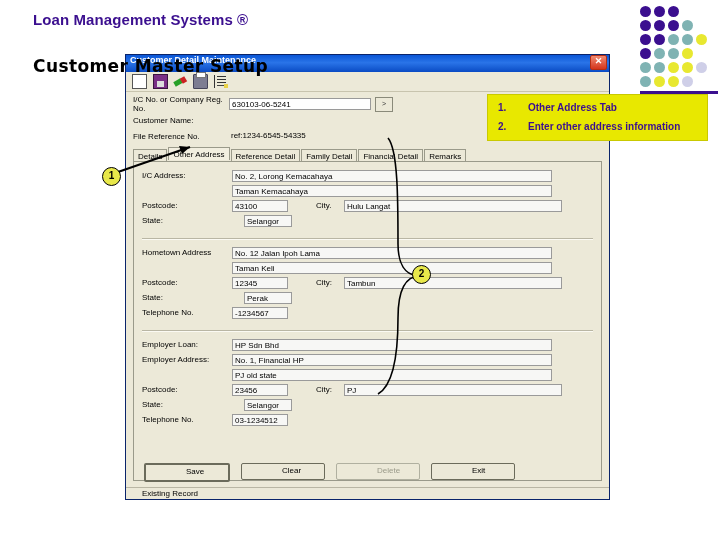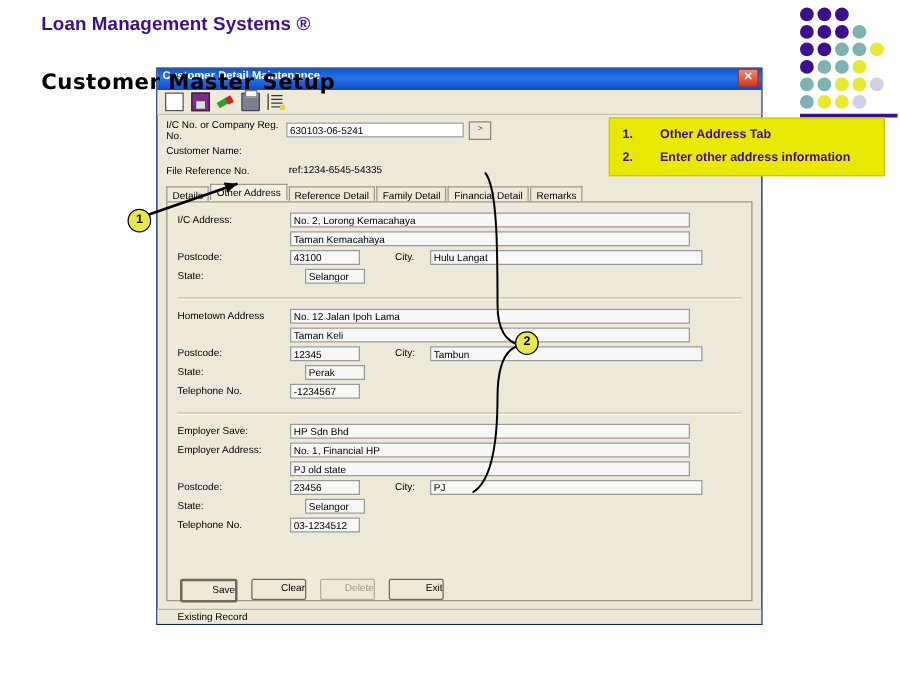--- a/index.html
+++ b/index.html
@@ -123,21 +123,21 @@
   .w-state { width: 48px; margin-left: 12px; }
   .w-tel { width: 56px; }
   .citylbl { font-size:8px; width: 28px; text-align:left; padding-left:28px; flex:none;}
 
   
   .footer { position:absolute; left:0; bottom:0; width:100%; }
   .btnrow { display:flex; gap: 11px; padding: 6px 0 5px 18px; }
   .wbtn {
     width: 42px; height: 15px; font-size: 8px; background:#ece9d8;
     border:1px solid #6b6b5b; border-radius:2px; color:#000; cursor:pointer;
-    line-height:13px; text-align:right;
+    line-height:13px; text-align:left;padding-left:40px;
   }
   .wbtn.primary { border-width:2px; }
   .wbtn.disabled { color:#9a9a8a; border-color:#b0b0a0; cursor:default; }
   .statusbar {
     border-top:1px solid #b9b6a4; font-size:8px; color:#000;
     padding: 1px 16px; background:#ece9d8;
   }
 
   
   .callout {
@@ -259,21 +259,21 @@
           <div class="frow">
             <span class="flbl">Telephone No.</span>
             <span class="fld flat w-tel">-1234567</span>
           </div>
         </div>
 
         <div class="divider"></div>
 
         <div class="sect">
           <div class="frow">
-            <span class="flbl">Employer Save:</span>
+            <span class="flbl">Employer Loan:</span>
             <span class="fld flat w-long">HP Sdn Bhd</span>
           </div>
           <div class="frow">
             <span class="flbl">Employer Address:</span>
             <span class="fld flat w-long">No. 1, Financial HP</span>
           </div>
           <div class="frow">
             <span class="flbl"></span>
             <span class="fld flat w-long">PJ old state</span>
           </div>

